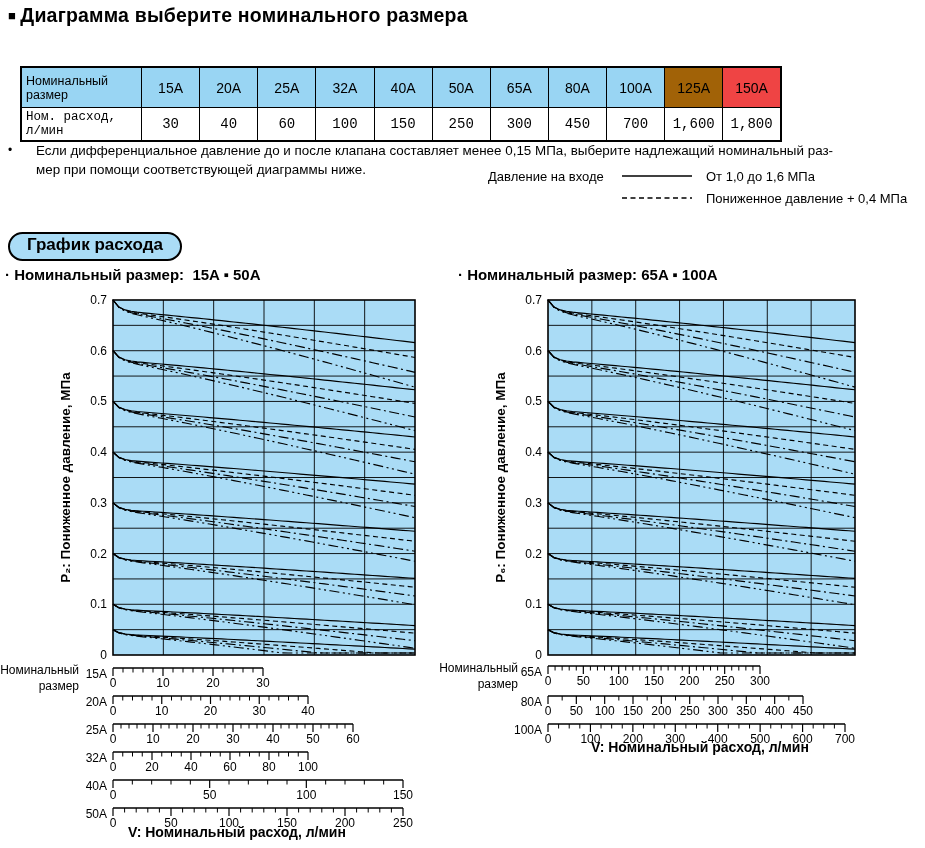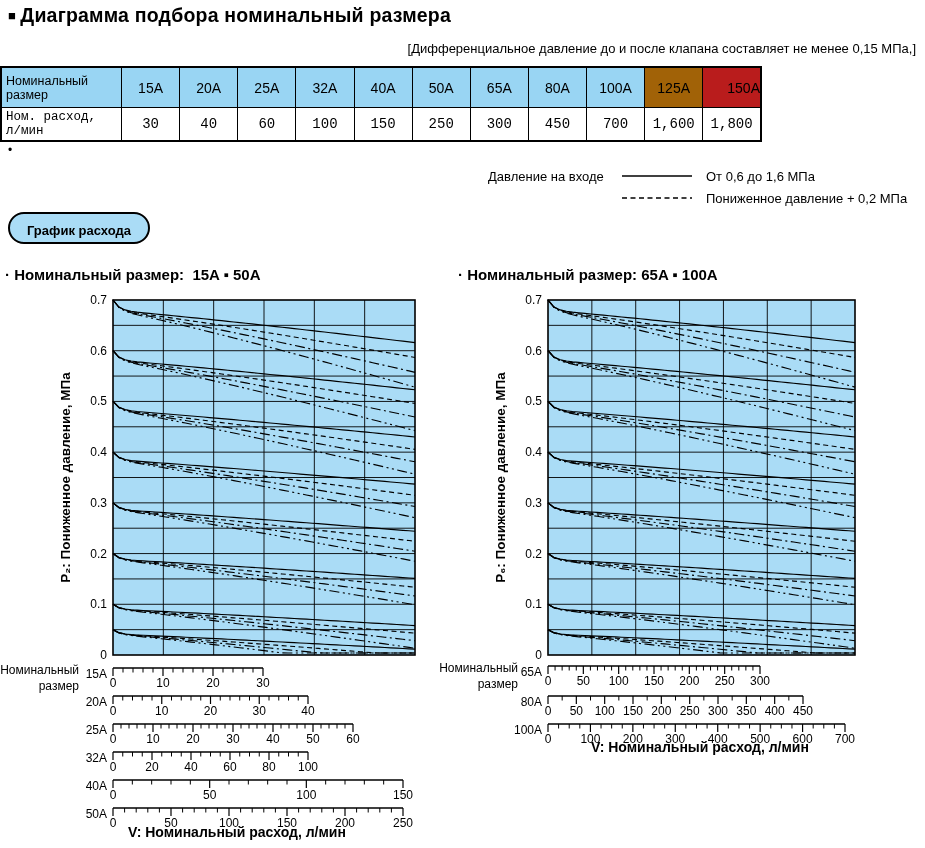--- a/index.html
+++ b/index.html
@@ -5,107 +5,110 @@
   html,body{margin:0;padding:0;background:#fff;}
   body{font-family:"Liberation Sans","DejaVu Sans",sans-serif;color:#000;}
   .page{position:relative;width:925px;height:848px;background:#fff;overflow:hidden;}
 
   .title-row{position:absolute;left:8px;top:4px;white-space:nowrap;}
   .tbullet{font-size:13px;vertical-align:2px;}
   .ttext{font-size:19.5px;font-weight:bold;letter-spacing:0.2px;}
 
   .pressure-note{position:absolute;right:9px;top:41px;font-size:13px;}
 
-  .size-table{position:absolute;left:0;top:66px;width:762px;border-collapse:collapse;table-layout:fixed;}
+  .size-table{position:absolute;left:20px;top:66px;width:762px;border-collapse:collapse;table-layout:fixed;}
   .size-table td{border:1px solid #000;text-align:center;font-size:14px;padding:0;}
   .size-table{border:2px solid #000;}
   .size-table td.first{width:112px;text-align:left;font-size:12.5px;line-height:14px;padding:2px 3px 2px 4px;}
   .size-table tr.hdr td{height:35px;}
   .size-table tr.val td{height:28px;font-family:Liberation Mono, monospace;}
 
   .advice{position:absolute;left:8px;top:141px;display:flex;width:912px;}
   .abullet{width:28px;font-size:12px;padding-top:2px;}
   .alines{font-size:13.4px;line-height:19px;}
 
   .legend-title{position:absolute;left:488px;top:169px;font-size:13px;}
   #legend-rows{position:absolute;left:620px;top:165px;}
   .legend-row{display:flex;align-items:center;height:22px;}
   .legend-row .lab{font-size:13px;margin-left:12px;white-space:nowrap;}
 
-  .badge{position:absolute;left:8px;top:212px;padding:9px 17px 4px 17px;border:2px solid #000;
-         border-radius:16px;font-size:13px;font-weight:bold;}
+  .badge{position:absolute;left:8px;top:232px;padding:1px 17px 4px 17px;border:2px solid #000;
+         border-radius:16px;font-size:17px;font-weight:bold;}
 
   .chart-title{position:absolute;top:266px;font-size:15px;font-weight:bold;white-space:pre;}
   .chart-title.left{left:5px;}
   .chart-title.right{left:458px;}
 
   #charts{position:absolute;left:0;top:288px;}
 </style>
 </head>
 <body>
 
 <div class="page">
 
   <div class="title-row">
     <span class="tbullet">■</span>
-    <span class="ttext">Диаграмма подбора номинальный размера</span>
+    <span class="ttext">Диаграмма выберите номинального размера</span>
   </div>
 
-  <div class="pressure-note">[Дифференциальное давление до и после клапана составляет не менее 0,15 МПа,]</div>
 
   <table class="size-table">
     <tbody id="size-table-body">
         <tr class="hdr">
           <td class="first" style="background: rgb(153, 213, 243);">Номинальный размер</td>
           <td style="background: rgb(153, 213, 243);">15A</td>
           <td style="background: rgb(153, 213, 243);">20A</td>
           <td style="background: rgb(153, 213, 243);">25A</td>
           <td style="background: rgb(153, 213, 243);">32A</td>
           <td style="background: rgb(153, 213, 243);">40A</td>
           <td style="background: rgb(153, 213, 243);">50A</td>
           <td style="background: rgb(153, 213, 243);">65A</td>
           <td style="background: rgb(153, 213, 243);">80A</td>
           <td style="background: rgb(153, 213, 243);">100A</td>
           <td style="background: #a16207;">125A</td>
-          <td style="background: #b91c1c; text-align: right;">150A</td>
+          <td style="background: #ef4444;">150A</td>
         </tr>
         <tr class="val">
           <td class="first">Ном. расход, л/мин</td>
           <td>30</td>
           <td>40</td>
           <td>60</td>
           <td>100</td>
           <td>150</td>
           <td>250</td>
           <td>300</td>
           <td>450</td>
           <td>700</td>
           <td>1,600</td>
           <td>1,800</td>
         </tr>
       </tbody>
   </table>
 
   <div class="advice">
     <span class="abullet">•</span>
+    <div class="alines">
+      <div>Если дифференциальное давление до и после клапана составляет менее 0,15 МПа, выберите надлежащий номинальный раз-</div>
+      <div>мер при помощи соответствующей диаграммы ниже.</div>
+    </div>
   </div>
 
   <div class="legend-title">Давление на входе</div>
   <div id="legend-rows">
       <div class="legend-row">
         <svg width="74" height="12">
           <line x1="2" x2="72" y1="6" y2="6" stroke="#000000" stroke-width="1.6"></line>
         </svg>
-        <span class="lab">От 0,6 до 1,6 МПа</span>
+        <span class="lab">От 1,0 до 1,6 МПа</span>
       </div>
       <div class="legend-row">
         <svg width="74" height="12">
           <line x1="2" x2="72" y1="6" y2="6" stroke="#000000" stroke-width="1.6" stroke-dasharray="5 3.5"></line>
         </svg>
-        <span class="lab">Пониженное давление + 0,2 МПа</span>
+        <span class="lab">Пониженное давление + 0,4 МПа</span>
       </div>
     </div>
 
   <div class="badge" style="background: rgb(170, 220, 246);">График расхода</div>
 
   <div class="chart-title left">· Номинальный размер:  15A ▪ 50A</div>
   <div class="chart-title right">· Номинальный размер: 65A ▪ 100A</div>
 
   <svg id="charts" width="925" height="560">
       <rect x="113" y="12" width="302" height="355" fill="#aadcf6" stroke="#000" stroke-width="1.6"></rect>

